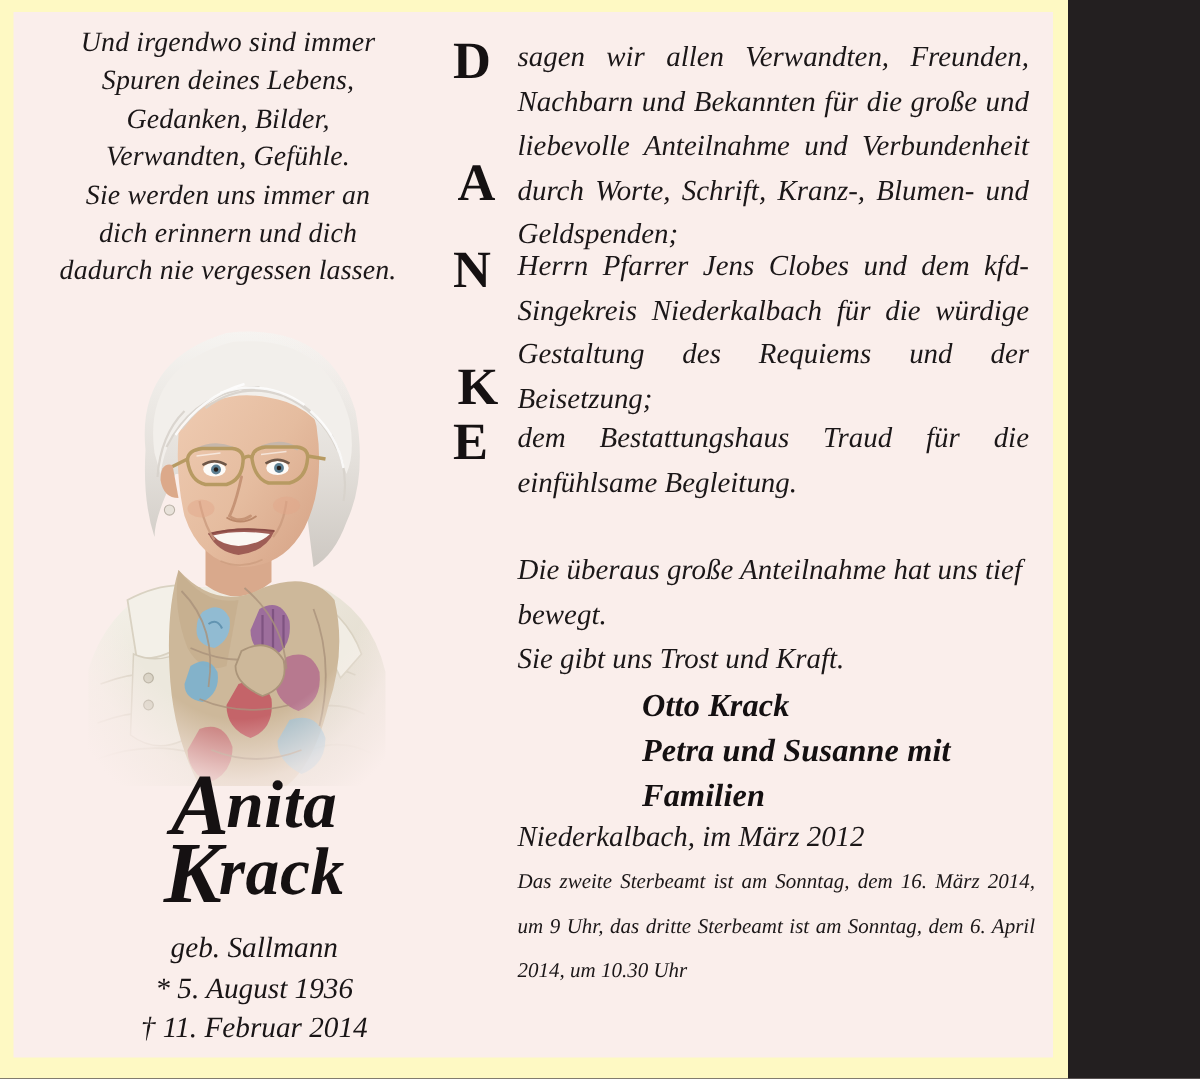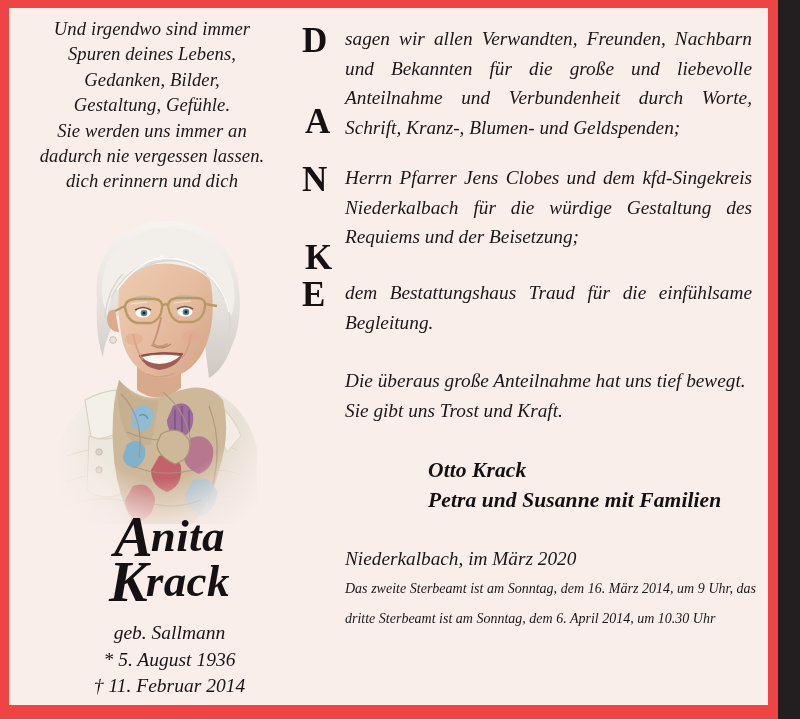--- a/index.html
+++ b/index.html
@@ -6,23 +6,23 @@
 
   html, body {
     width: 800px;
     height: 719px;
     background: #231f20;
     overflow: hidden;
   }
 
   .card {
     position: relative;
-    width: 778px;
+    width: 712px;
     height: 719px;
-    background: #ef4444;
+    background: #fef9c3;
     padding: 8px 10px 14px 9px;
   }
 
   .paper {
     position: relative;
     width: 100%;
     height: 100%;
     background: #faeeeb;
     overflow: hidden;
   }
@@ -164,24 +164,24 @@
 
 <div class="card">
   <div class="paper">
 
     <div class="left-col">
 
       <div class="poem">
         <span>Und irgendwo sind immer</span>
         <span>Spuren deines Lebens,</span>
         <span>Gedanken, Bilder,</span>
-        <span>Gestaltung, Gefühle.</span>
+        <span>Verwandten, Gefühle.</span>
         <span>Sie werden uns immer an</span>
+        <span>dich erinnern und dich</span>
         <span>dadurch nie vergessen lassen.</span>
-        <span>dich erinnern und dich</span>
       </div>
 
       <div class="portrait">
         <svg viewBox="0 0 238 330" xmlns="http://www.w3.org/2000/svg">
           <defs>
             <radialGradient id="vig" cx="50%" cy="48%" r="62%">
               <stop offset="0%" stop-color="#ffffff" stop-opacity="0"></stop>
               <stop offset="62%" stop-color="#faeeeb" stop-opacity="0"></stop>
               <stop offset="82%" stop-color="#faeeeb" stop-opacity=".72"></stop>
               <stop offset="100%" stop-color="#faeeeb" stop-opacity="1"></stop>
@@ -367,20 +367,20 @@
       <div id="closing">
         <div>Die überaus große Anteilnahme hat uns tief bewegt.</div>
         <div>Sie gibt uns Trost und Kraft.</div>
       </div>
 
       <div id="signature">
         <div>Otto Krack</div>
         <div>Petra und Susanne mit Familien</div>
       </div>
 
-      <div id="place">Niederkalbach, im März 2020</div>
+      <div id="place">Niederkalbach, im März 2012</div>
 
       <div id="service"><span>Das zweite Sterbeamt ist am Sonntag, dem 16. März 2014, um 9 Uhr, das dritte Sterbeamt ist am Sonntag, dem 6. April 2014, um 10.30 Uhr</span>
       </div>
     </div>
 
   </div>
 </div>
 
 </body></html>

